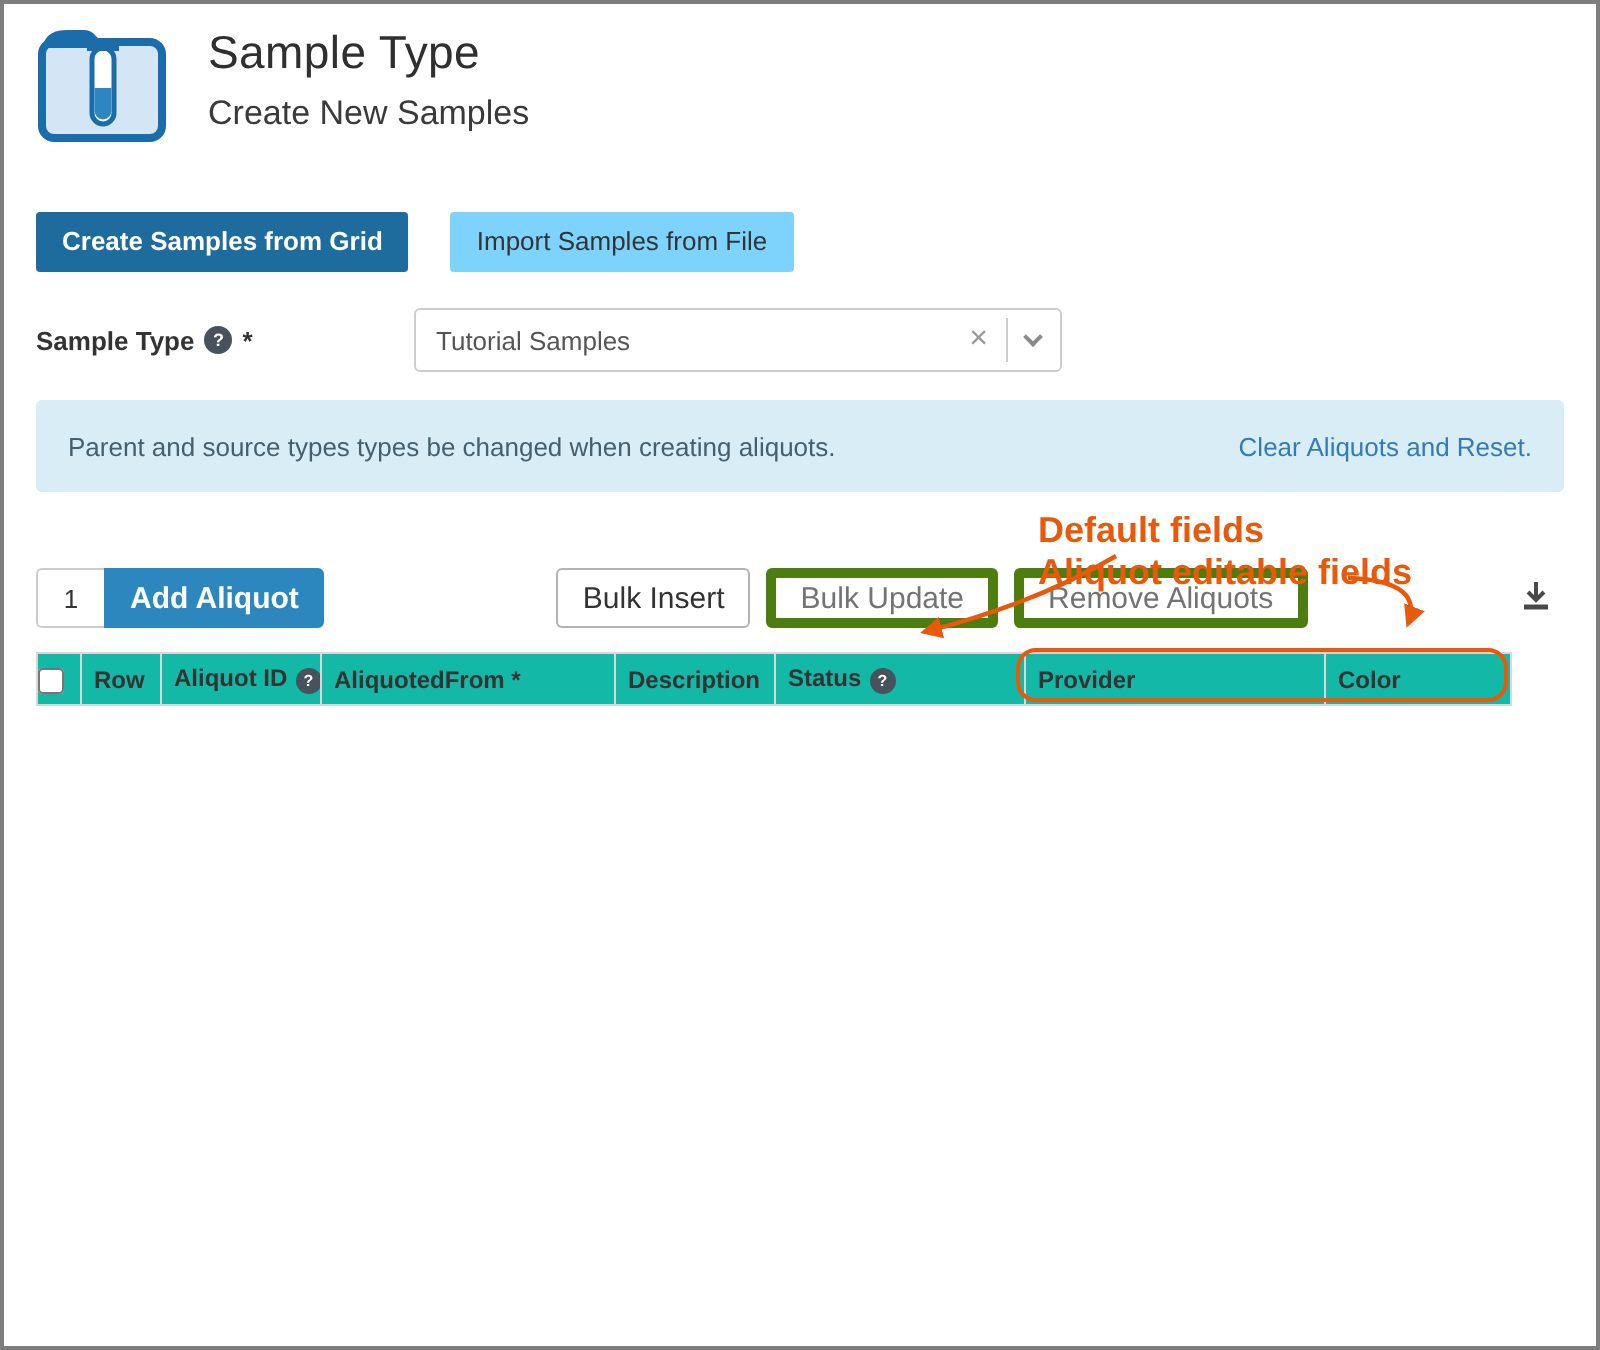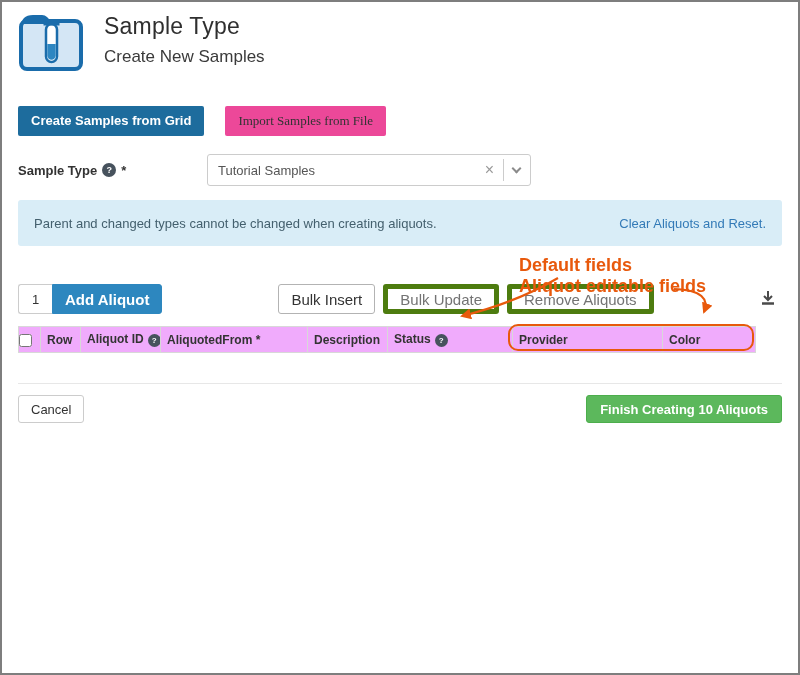--- a/index.html
+++ b/index.html
@@ -7,21 +7,21 @@
   .page{position:relative;width:800px;height:675px;border:2px solid #7e7e7e;background:#fff;overflow:hidden;}
   .header{display:flex;padding:9px 16px 0;height:88px;}
   .app-icon{width:66px;height:62px;flex:none;}
   .titles{margin-left:20px;padding-top:2px;}
   .page-title{margin:0;font-size:23px;font-weight:400;color:#2f2f2f;letter-spacing:.2px;}
   .subtitle{margin-top:7px;font-size:17px;color:#3a3a3a;}
   .main{padding:0 16px;}
   .tabs{display:flex;gap:21px;margin-top:16px;}
   .tab{height:30px;line-height:30px;padding:0 13px;font-size:13px;border-radius:2px;cursor:pointer;}
   .tab.active{background:var(--accent,#1d6c9d);color:#fff;font-weight:700;}
-  .tab.inactive{background:#ec4899;color:#333;font-family:Liberation Serif, serif;}
+  .tab.inactive{background:#7dd3fc;color:#333;}
   .form-row{display:flex;align-items:center;margin-top:18px;}
   .field-label{display:flex;align-items:center;gap:5px;width:189px;font-size:13px;font-weight:700;color:#333;}
   .help{display:inline-flex;align-items:center;justify-content:center;width:14px;height:14px;border-radius:50%;background:#47525d;color:#fff;font-size:9px;font-weight:700;flex:none;cursor:default;}
   .req{color:#333;font-weight:700;}
   .select{display:flex;align-items:center;width:324px;height:32px;border:1px solid #ccc;border-radius:3px;padding:0 10px;font-size:13px;color:#555;cursor:pointer;background:#fff;}
   .sel-val{flex:1;}
   .sel-x{color:#999;font-size:16px;line-height:1;cursor:pointer;}
   .sel-sep{width:1px;height:22px;background:#ccc;margin:0 9px;}
   .chev{width:7px;height:7px;border-right:2px solid #8b8b8b;border-bottom:2px solid #8b8b8b;transform:rotate(45deg);display:inline-block;margin-top:-4px;}
   .alert{display:flex;align-items:center;justify-content:space-between;height:46px;margin-top:14px;background:var(--alert-bg,#d9edf7);border-radius:3px;padding:0 16px;font-size:13px;color:var(--alert-text,#44606e);}
@@ -31,21 +31,21 @@
   .btn{height:30px;font-size:15px;border-radius:3px;padding:0 12px;cursor:pointer;font-family:inherit;}
   .btn-blue{background:var(--btn-blue,#2d87bf);border:1px solid var(--btn-blue,#2d87bf);color:#fff;font-weight:700;border-radius:0 3px 3px 0;}
   .btn-default{background:#fff;border:1px solid #b3b3b3;color:#333;}
   .btn-disabled{background:#fff;border:5px solid #4d7c0f;color:#737373;cursor:default;}
   .ml-lg{margin-left:116px;}
   .ml{margin-left:8px;}
   .spacer{flex:1;}
   .icon-btn{width:28px;height:28px;background:none;border:none;padding:0;cursor:pointer;display:flex;align-items:center;justify-content:center;}
   .grid{margin-top:12px;border-collapse:collapse;table-layout:fixed;width:737px;font-size:12px;color:#444;}
   .grid th,.grid td{border:1px solid #d8d8d8;padding:0 6px;overflow:hidden;white-space:nowrap;}
-  .grid th{height:26px;font-weight:700;color:#333;text-align:left;background:#f0abfc;}
+  .grid th{height:26px;font-weight:700;color:#333;text-align:left;background:#14b8a6;}
   .cell-center{text-align:center;padding:0 !important;}
   .grid input[type=checkbox]{width:13px;height:13px;margin:0;vertical-align:middle;}
   .grid th .help{width:13px;height:13px;font-size:8px;margin-left:4px;}
   .footer{display:flex;justify-content:space-between;align-items:center;margin-top:30px;border-top:1px solid #e7e7e7;padding-top:11px;}
   .btn-cancel{height:28px;padding:0 12px;background:#fff;border:1px solid #ccc;border-radius:3px;font-size:13px;color:#333;cursor:pointer;font-family:inherit;}
   .btn-green{height:28px;padding:0 13px;background:var(--green,#5cb85c);border:1px solid #4cae4c;border-radius:3px;font-size:13px;color:#fff;font-weight:700;cursor:pointer;font-family:inherit;}
   .anno-layer{position:absolute;inset:0;pointer-events:none;}
   .anno-text{position:absolute;font-size:18px;font-weight:700;color:var(--orange,#e8590c);}
   .t1{left:517px;top:253px;}
   .t2{left:517px;top:274px;}
@@ -88,21 +88,21 @@
       </div>
       <div class="select">
         <span class="sel-val">Tutorial Samples</span>
         <span class="sel-x">×</span>
         <span class="sel-sep"></span>
         <span class="chev"></span>
       </div>
     </div>
 
     <div class="alert">
-      <span>Parent and changed types cannot be changed when creating aliquots.</span>
+      <span>Parent and source types types be changed when creating aliquots.</span>
       <a>Clear Aliquots and Reset.</a>
     </div>
 
     <div class="toolbar">
       <input class="count-input" type="text" value="1" style="">
       <button class="btn btn-blue">Add Aliquot</button>
       <button class="btn btn-default ml-lg">Bulk Insert</button>
       <button class="btn btn-disabled ml">Bulk Update</button>
       <button class="btn btn-disabled ml">Remove Aliquots</button>
       <div class="spacer"></div>
@@ -136,24 +136,20 @@
             <th><span>AliquotedFrom</span><span class="req"> *</span></th>
             <th><span>Description</span></th>
             <th><span>Status</span><span class="help">?</span></th>
             <th><span>Provider</span></th>
             <th><span>Color</span></th>
           </tr>
       </thead>
       <tbody id="grid-body"></tbody>
     </table>
 
-    <div class="footer">
-      <button class="btn-cancel">Cancel</button>
-      <button class="btn-green">Finish Creating 10 Aliquots</button>
-    </div>
 
   </div>
 
   <div class="anno-layer">
     <div class="anno-text t1">Default fields</div>
     <div class="anno-text t2">Aliquot editable fields</div>
     <div class="hl-box"></div>
     <svg class="anno-svg" width="800" height="675" viewBox="0 0 800 675">
       <defs>
         <marker id="ah" markerUnits="userSpaceOnUse" markerWidth="11" markerHeight="11" refX="9" refY="5.5" orient="auto">

